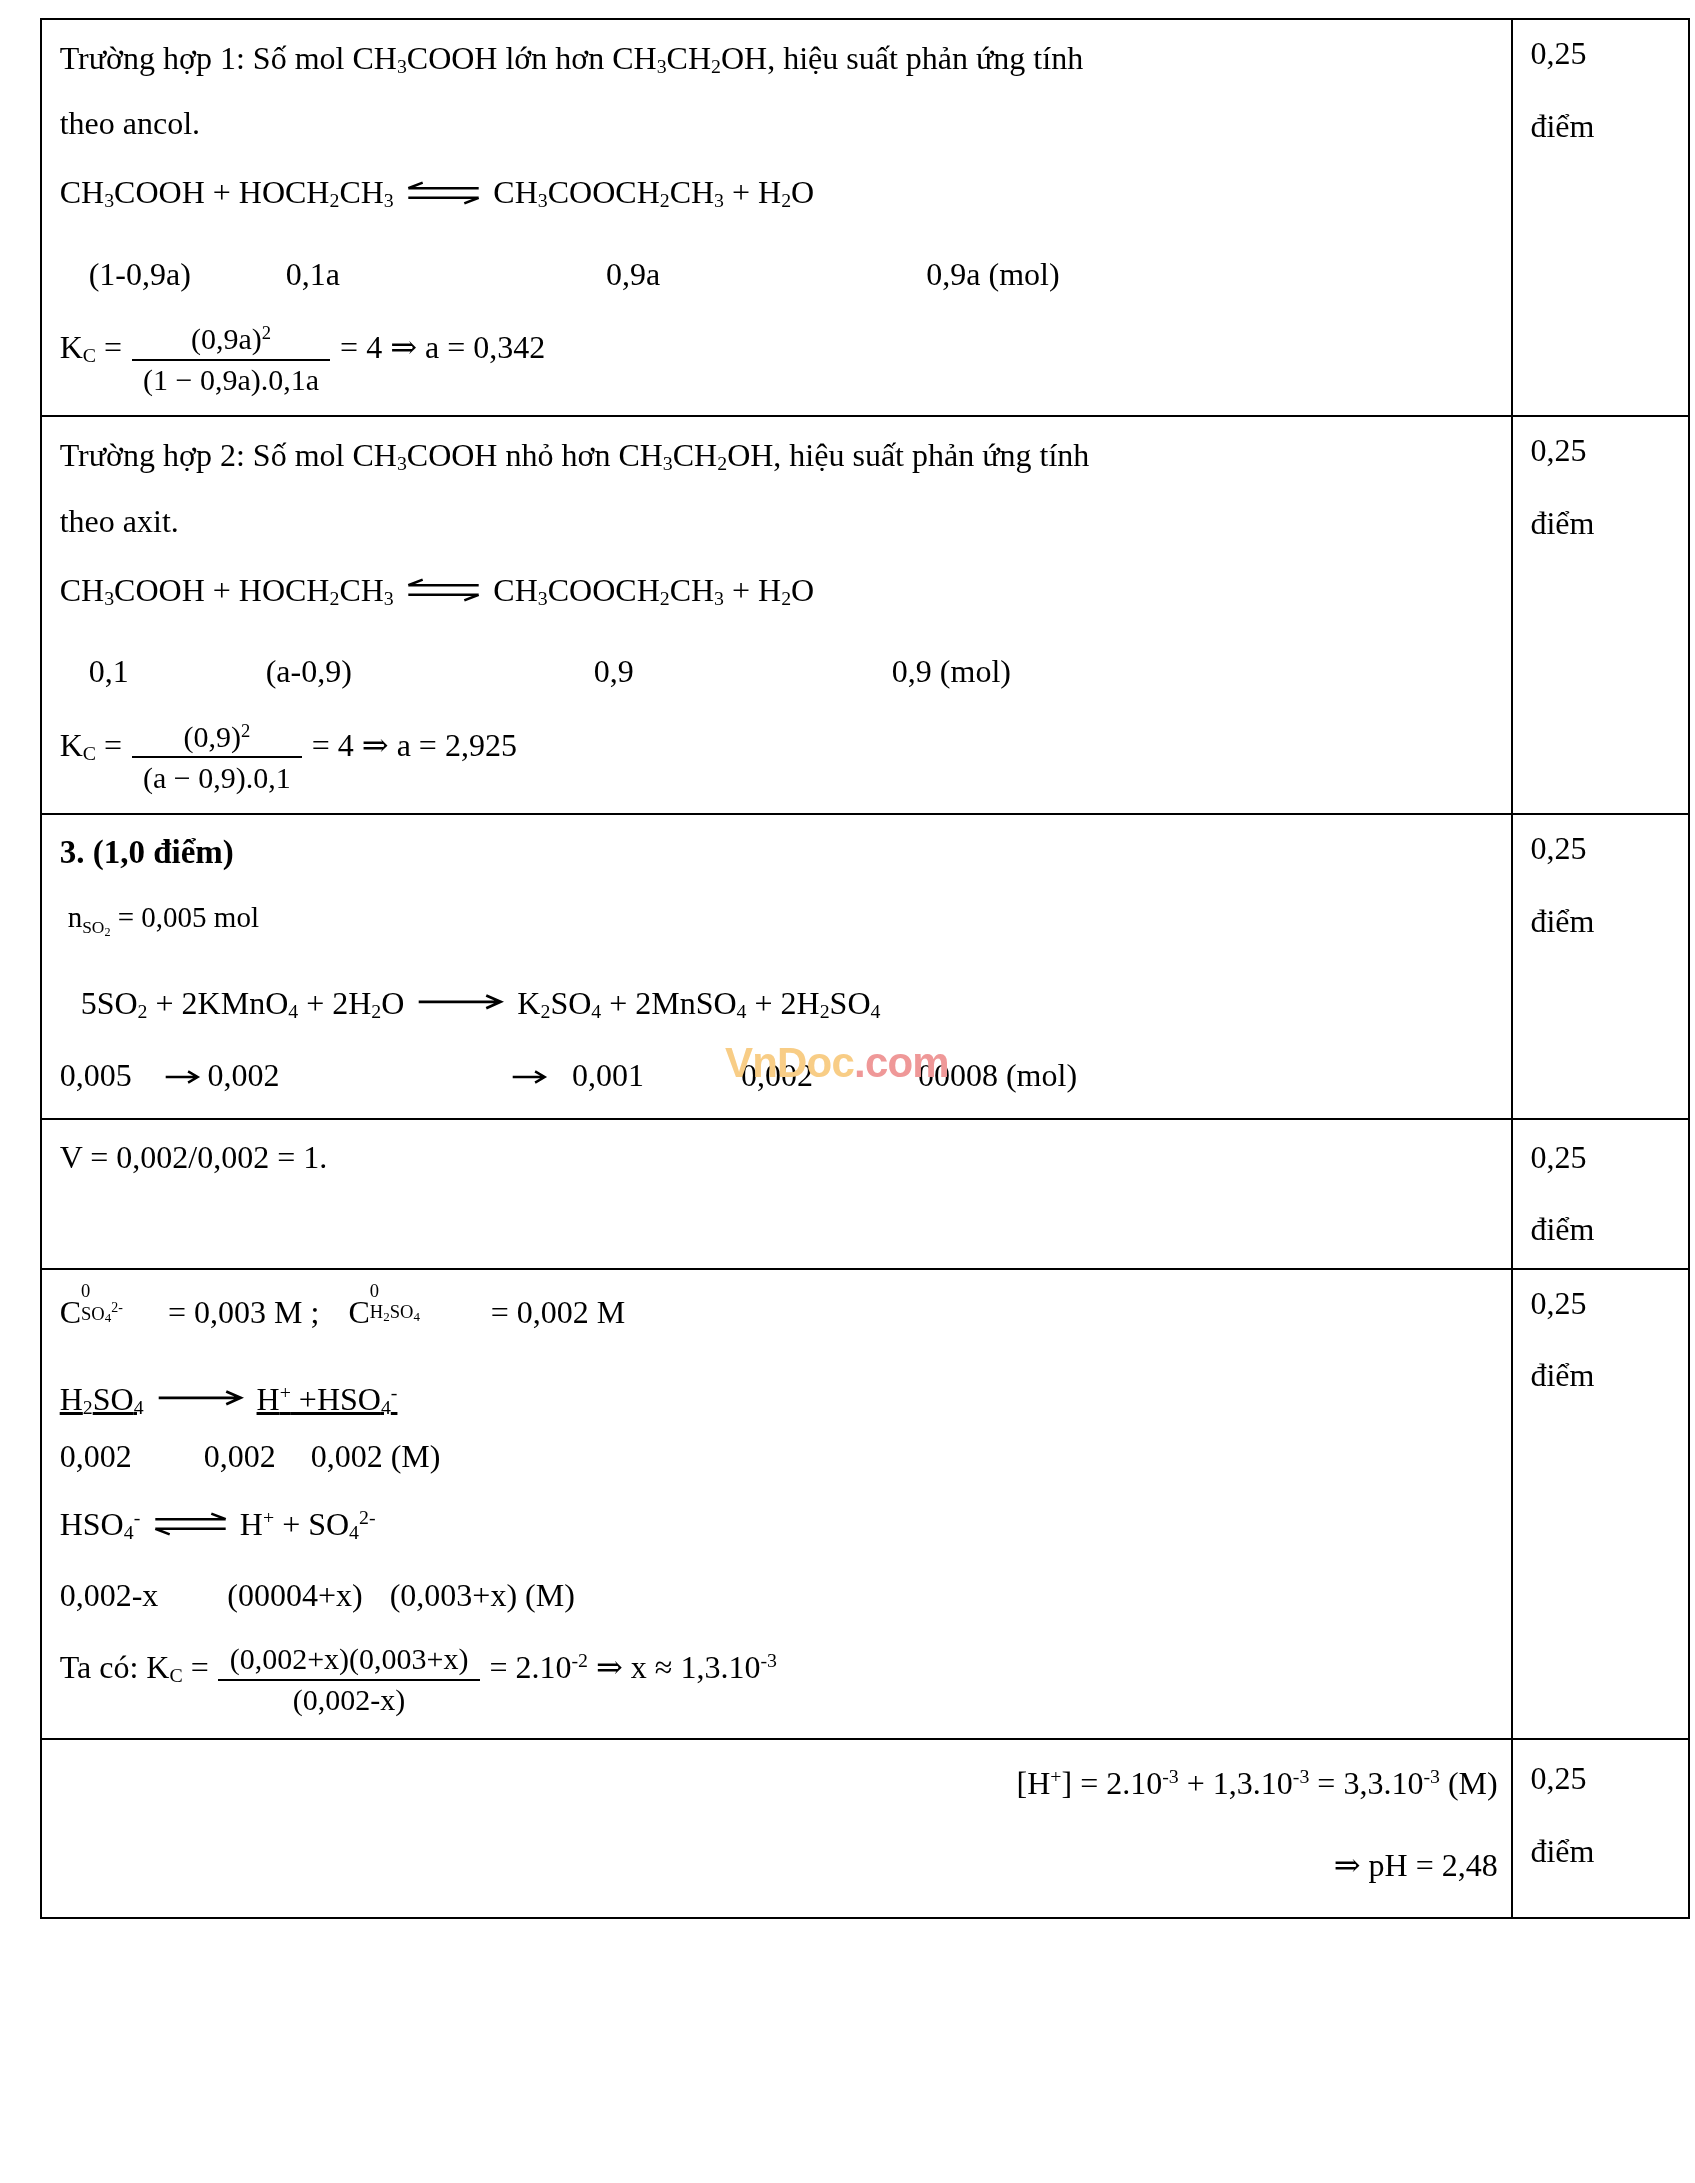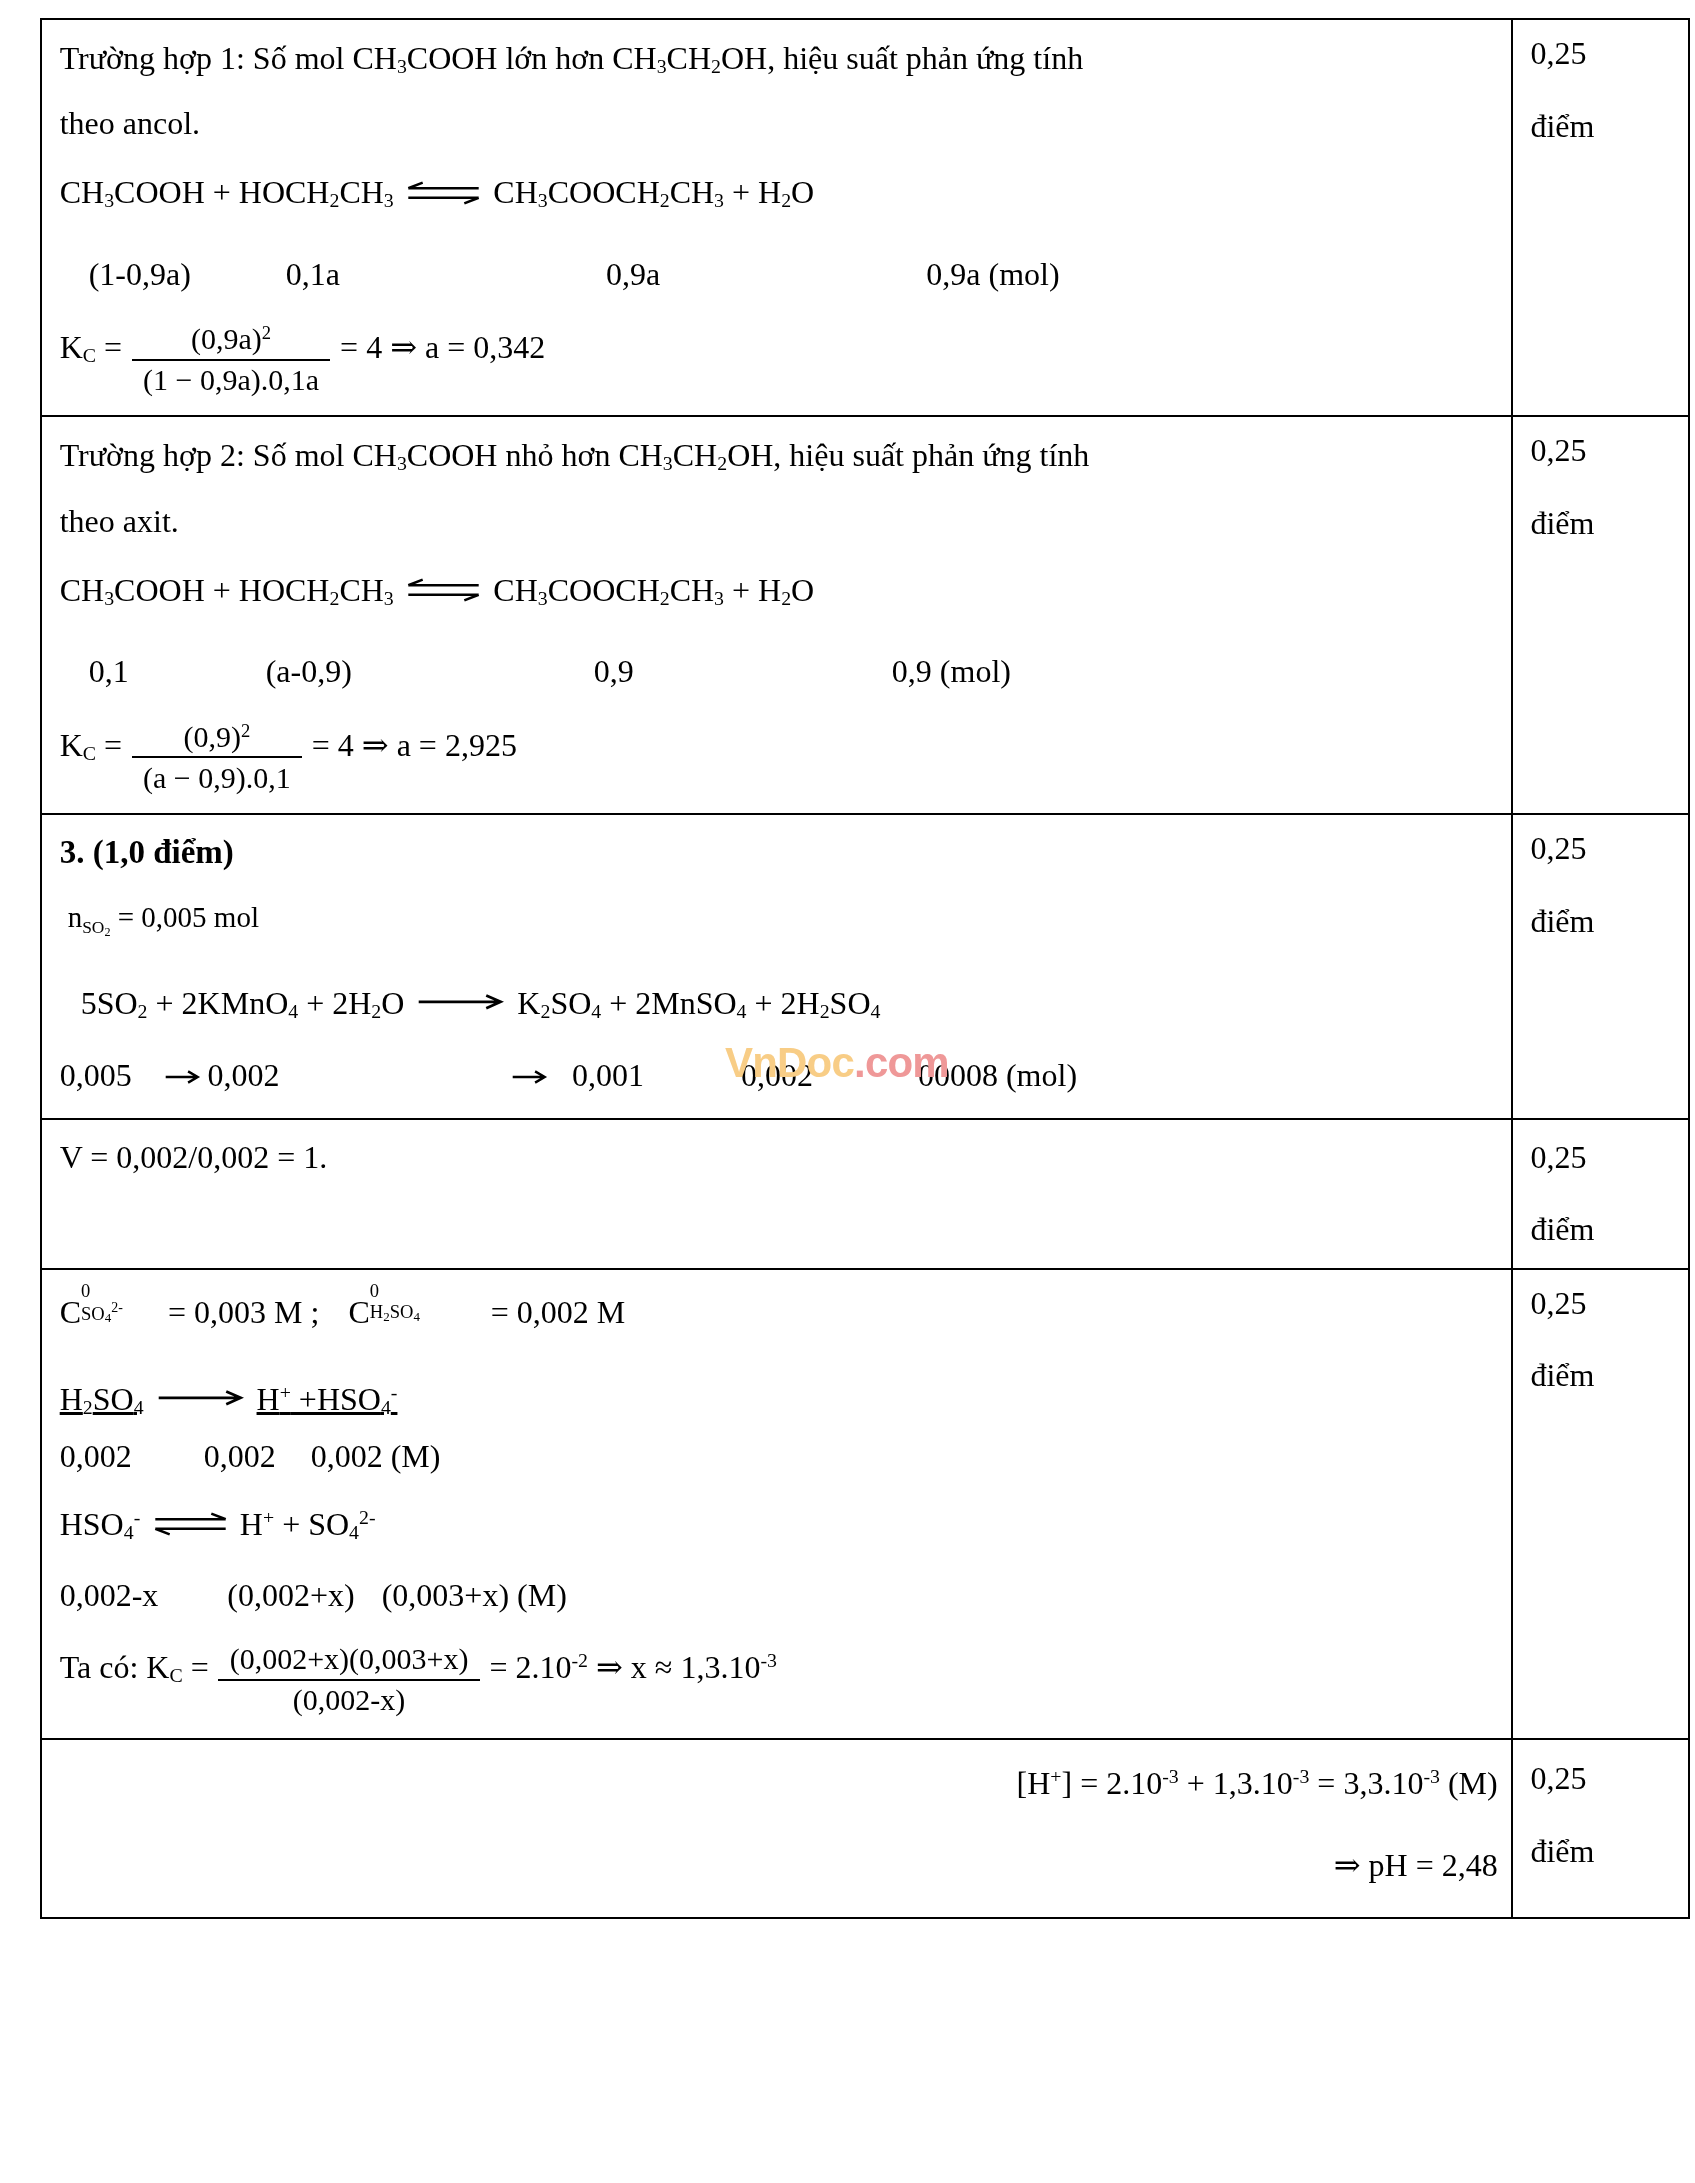--- a/index.html
+++ b/index.html
@@ -302,21 +302,21 @@
         </div>
 
         <div class="para line" style="margin-bottom:19.3px;">
           <span>HSO<sub>4</sub><sup>-</sup></span><span class="eq-arrow"><svg width="77" height="24" viewBox="0 0 96 30">
                   <path d="M4 9 L92 9 M74 2 L92 9" stroke="#000" stroke-width="3.2" fill="none"></path>
                   <path d="M92 21 L4 21 M4 21 L22 28" stroke="#000" stroke-width="3.2" fill="none"></path>
                 </svg></span><span>H<sup>+</sup> + SO<sub>4</sub><sup>2-</sup></span>
         </div>
 
         <div class="para line" style="margin-bottom:21px;">
-          <span>0,002-x</span><span class="sp" style="width:69px;"></span><span>(0,002+x)</span><span class="sp" style="width:27px;"></span><span>(0,003+x) (M)</span>
+          <span>0,002-x</span><span class="sp" style="width:69px;"></span><span>(00004+x)</span><span class="sp" style="width:27px;"></span><span>(0,003+x) (M)</span>
         </div>
 
         <div class="kc-line" style="margin-top:14.5px;">
           <span>Ta có: K<sub>C</sub> =</span>
           <span class="frac">
             <span class="num">(0,002+x)(0,003+x)</span>
             <span class="den">(0,002-x)</span>
           </span>
           <span>= 2.10<sup>-2</sup> ⇒ x ≈ 1,3.10<sup>-3</sup></span>
         </div>

